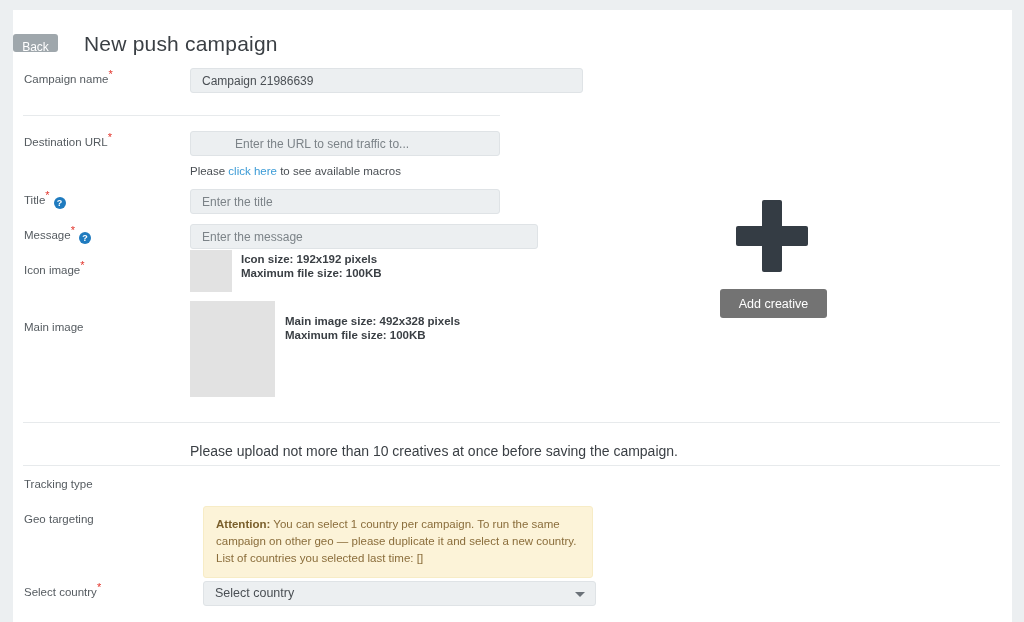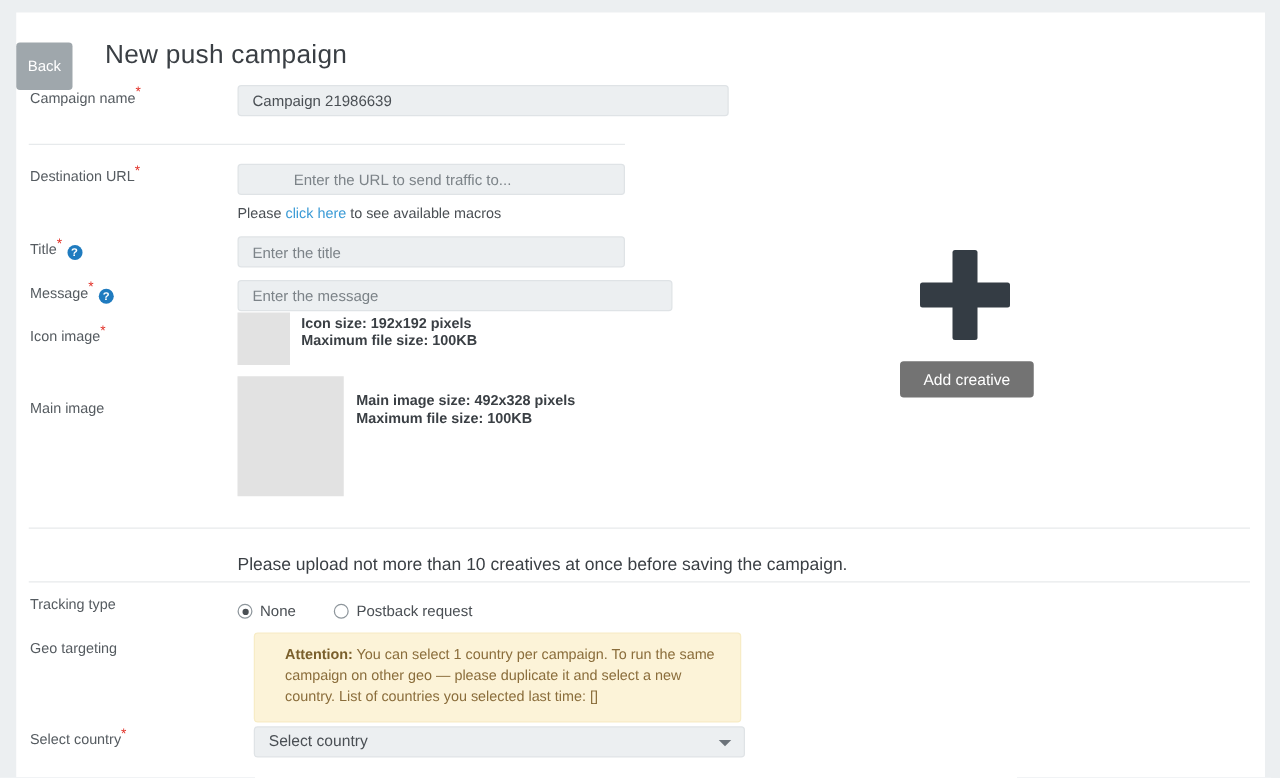--- a/index.html
+++ b/index.html
@@ -20,21 +20,21 @@
     position: absolute;
     left: 13px; top: 10px;
     width: 999px; height: 612px;
     background: #ffffff;
   }
 
   
   .back-btn {
     position: absolute;
     left: 0px; top: 24px;
-    width: 45px; height: 38px;
+    width: 45px; height: 18px;
     background: #9fa7ac;
     color: #ffffff;
     border: none;
     border-radius: 3px;
     font-family: "Liberation Sans", sans-serif;
     font-size: 12px;
     line-height: 26px;
     text-align: center;
     cursor: pointer;
     z-index: 5;
@@ -184,21 +184,21 @@
   }
 
   
   .attention {
     position: absolute;
     left: 190px; top: 496px;
     width: 390px;
     background: #fcf3d8;
     border: 1px solid #f7ecc6;
     border-radius: 3px;
-    padding: 9px 12px 10px 24px;
+    padding: 9px 12px 10px 12px;
     font-size: 11.5px;
     line-height: 17px;
     color: #8a6d3b;
   }
   .attention b { color: #7a5f2c; }
 
   
   .select-wrap {
     position: absolute;
     left: 190px; top: 571px;
@@ -279,28 +279,20 @@
       <div class="bar h"></div>
       <div class="bar v"></div>
     </div>
     <button class="add-creative">Add creative</button>
 
     <div class="divider" style="left:10px; top:412px; width:977px;"></div>
     <div class="upload-note">Please upload not more than 10 creatives at once before saving the campaign.</div>
     <div class="divider" style="left:10px; top:455px; width:977px;"></div>
 
     <div class="lbl" style="left:11px; top:468px;">Tracking type</div>
-    <div class="radio-group">
-      <span class="radio-opt">
-        <span class="radio-mark on"></span><span>None</span>
-      </span>
-      <span class="radio-opt">
-        <span class="radio-mark"></span><span>Postback request</span>
-      </span>
-    </div>
 
     <div class="lbl" style="left:11px; top:503px;">Geo targeting</div>
     <div class="attention">
       <b>Attention:</b><span> You can select 1 country per campaign. To run the same campaign on other geo — please duplicate it and select a new country. List of countries you selected last time: []</span>
     </div>
 
     <div class="lbl" style="left:11px; top:576px;">
       <span>Select country</span><span class="req">*</span>
     </div>
     <div class="select-wrap">

